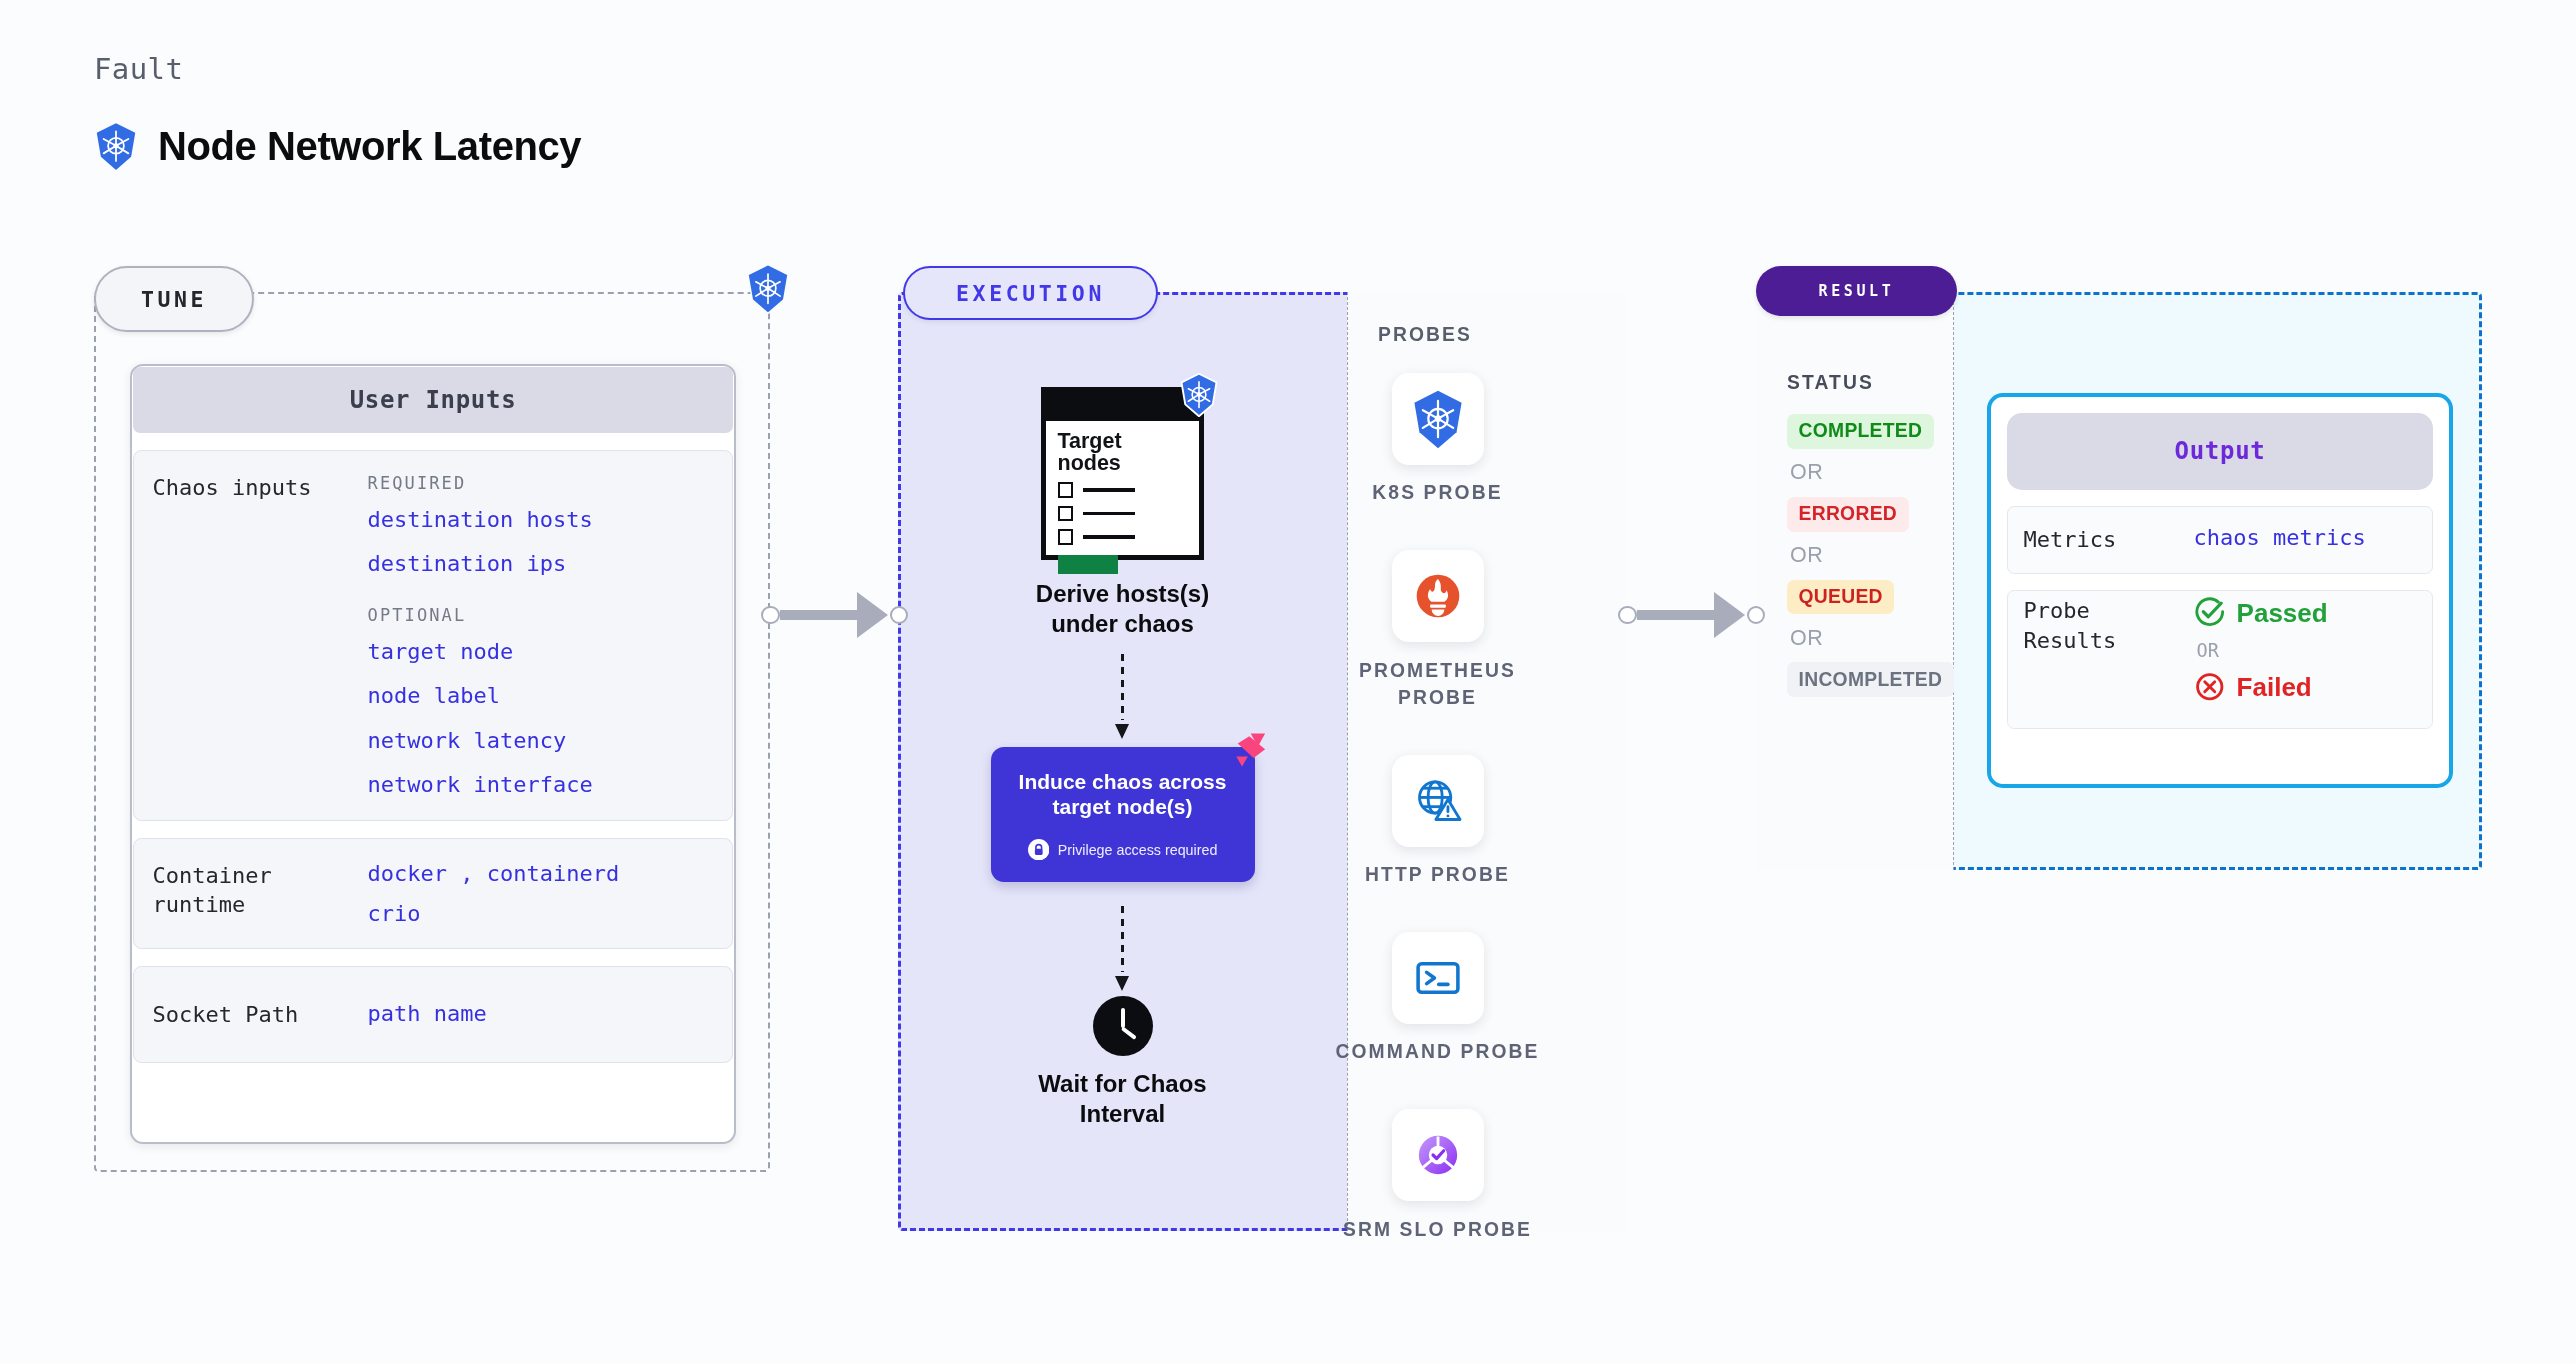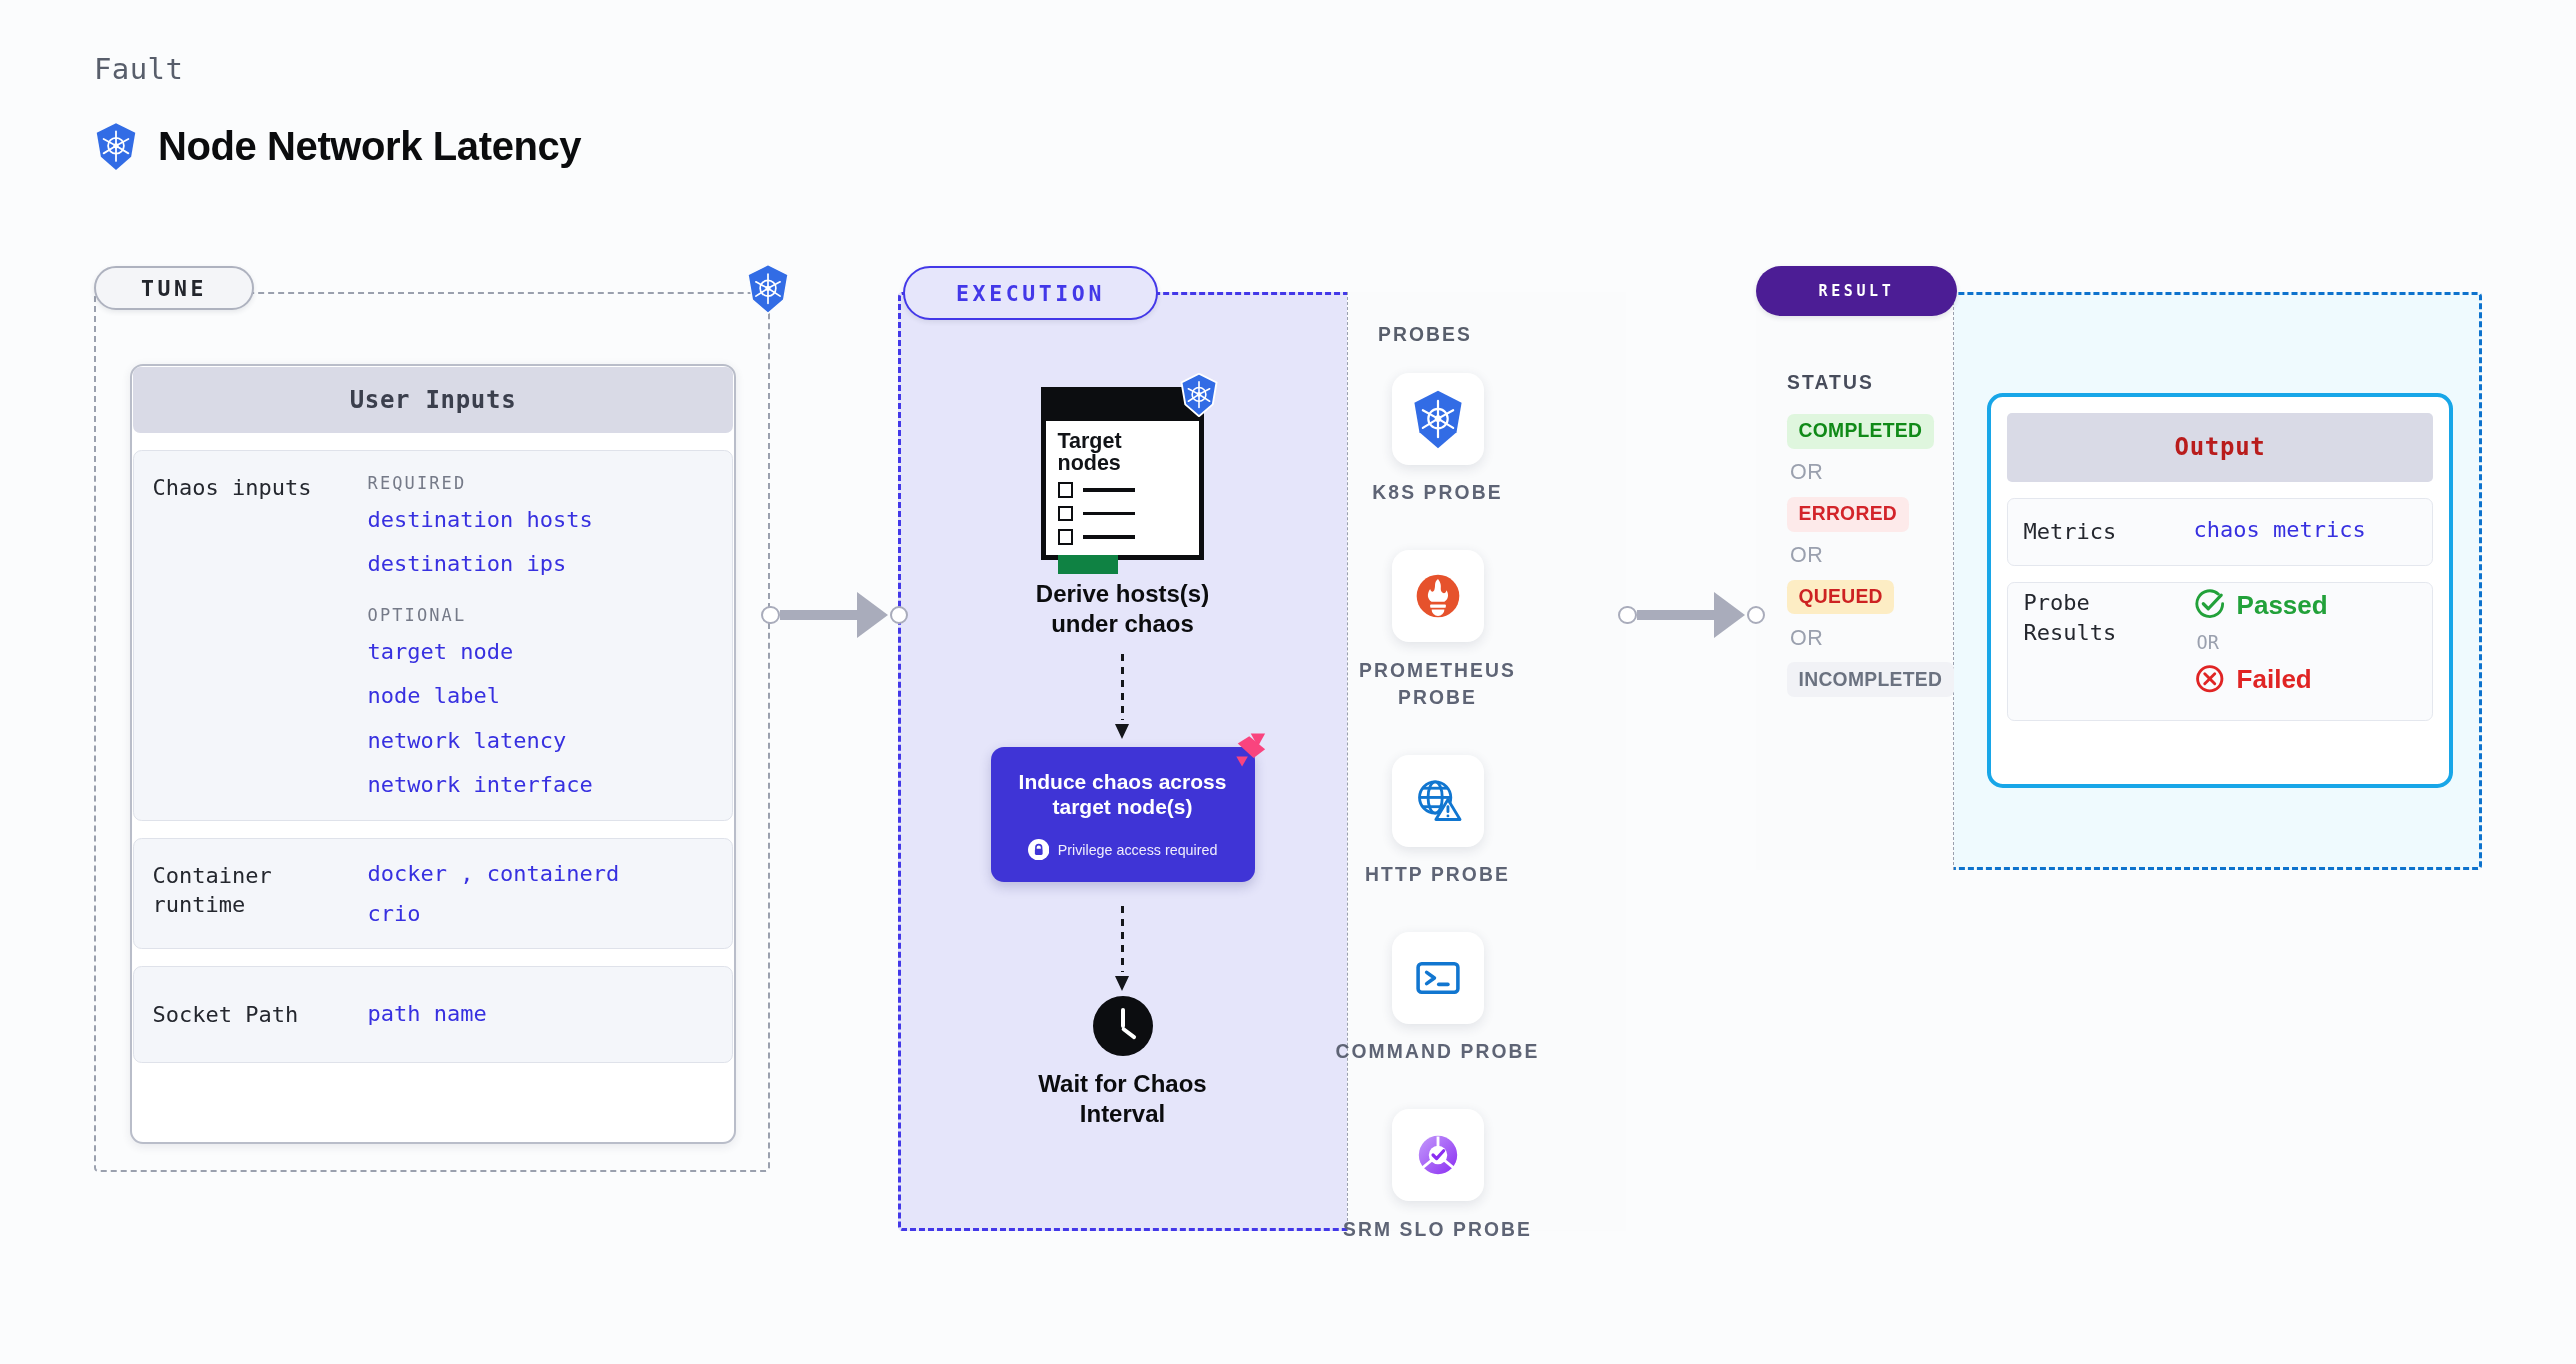--- a/index.html
+++ b/index.html
@@ -27,21 +27,21 @@
   .k8s { display: block; }
 
   
   .pill {
     position: absolute; display: flex; align-items: center; justify-content: center;
     font-family: "DejaVu Sans Mono", monospace;
     font-weight: 700; letter-spacing: 3.6px;
     border-radius: 34px; z-index: 30;
   }
   .pill-tune {
-    left: 94px; top: 266px; width: 160px; height: 44px;
+    left: 94px; top: 266px; width: 160px; height: 66px;
     background: #f4f5f8; border: 2.1px solid #aeb2bf; color: #23262d; font-size: 21.5px;
     box-shadow: 0 2.1px 5.7px rgba(40,45,70,.10);
   }
   .pill-exec {
     left: 903px; top: 266px; width: 255px; height: 54px;
     background: #e6e6fb; border: 2.9px solid #4338e8; color: #4338e8; font-size: 21.5px;
     box-shadow: 0 2.1px 5.7px rgba(40,45,70,.10);
   }
   .pill-result {
     left: 1756px; top: 266px; width: 201px; height: 50px;
@@ -222,24 +222,24 @@
     color: #9aa0ae; margin: 11.5px 0 11.5px 2.9px; letter-spacing: 0.7px;
   }
 
   
   .out-card {
     position: absolute; left: 1987px; top: 393px; width: 466px; height: 395px;
     background: #ffffff; border: 4.3px solid #18a6e8; border-radius: 15.8px;
     padding: 15.8px;
   }
   .out-title {
-    height: 69px; background: #d9dae6; border-radius: 5px;
+    height: 77px; background: #d9dae6; border-radius: 15px;
     display: flex; align-items: center; justify-content: center;
     font-family: "DejaVu Sans Mono", monospace;
-    font-size: 24px; font-weight: 700; color: #b91c1c; letter-spacing: 0.7px;
+    font-size: 24px; font-weight: 700; color: #6d28d9; letter-spacing: 0.7px;
   }
   .out-sub {
     margin-top: 15.8px; background: #fafbfd; border: 1.4px solid #e4e7ee; border-radius: 7.2px;
     display: flex; padding: 18.6px 15.8px;
   }
   .out-lab {
     width: 170px; flex: 0 0 170px;
     font-family: "DejaVu Sans Mono", monospace; font-size: 22px; color: #24272e; line-height: 1.35;
   }
   .out-val { font-family: "DejaVu Sans Mono", monospace; font-size: 22px; color: #3730e0; }

